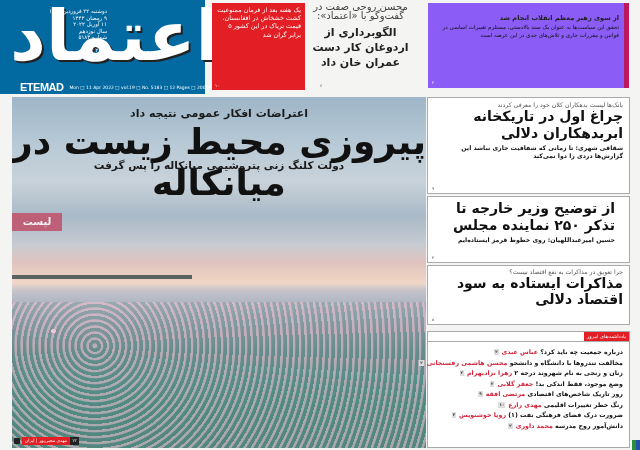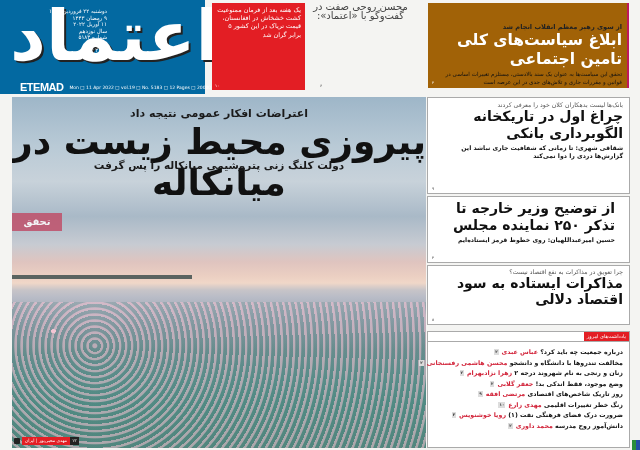--- a/index.html
+++ b/index.html
@@ -21,21 +21,21 @@
   #red-box .title { font-size:12px; font-weight:bold; line-height:14px; margin-top:2px; }
   #red-box .page { position:absolute; left:3px; bottom:2px; font-size:4px; }
 
   
   #interview { left:308px; top:3px; width:105px; height:87px; text-align:center; direction:rtl; color:#222; }
   #interview .kicker { font-size:10px; line-height:8.5px; color:#444; }
   #interview .title { font-size:11px; font-weight:bold; line-height:15px; margin-top:5px; }
   #interview .page { position:absolute; left:12px; bottom:2px; font-size:4px; }
 
   
-  #lead-box { left:428px; top:3px; width:201px; height:85px; background:#a16207; padding:20px 5px; text-align:right; direction:rtl; border-right:2px solid #be185d; }
+  #lead-box { left:428px; top:3px; width:201px; height:85px; background:#8b5cf6; padding:11px 5px; text-align:right; direction:rtl; border-right:5px solid #be185d; }
   #lead-box .kicker { font-size:6.6px; font-weight:bold; color:#222; }
   #lead-box .title { font-size:15.5px; font-weight:bold; color:#fff; line-height:19px; }
   #lead-box .body { font-size:5.6px; line-height:7.5px; color:#111; margin-top:2px; }
   #lead-box .page { position:absolute; left:4px; bottom:3px; font-size:4px; color:#fff; }
 
   
   #photo { left:12px; top:97px; width:414px; height:351px; overflow:hidden;
     background: linear-gradient(to bottom,
       #9eb6c8 0%, #b9cad6 14%, #c8d2da 24%, #a9b9c7 34%, #c7cbd2 42%, #dfc4bf 47%, #ebcfc2 51%, #f0d7c8 53%, #c7c4c8 55%,
       #b9bcc7 57%, #9fa8b5 62%, #8e9aa6 66%, #6d8b8f 72%, #5b8c8a 80%, #4f8780 88%, #5f7e78 100%); }
@@ -95,47 +95,47 @@
   </div>
 </div>
 
 <div id="red-box" class="abs">
   <div class="kicker">یک هفته بعد از فرمان ممنوعیت کشت خشخاش در افغانستان، قیمت تریاک در این کشور ۵ برابر گران شد</div>
   <div class="page">۱۰</div>
 </div>
 
 <div id="interview" class="abs">
   <div class="kicker">محسن روحی صفت در گفت‌وگو با «اعتماد»:</div>
+  <div class="title">الگوبرداری از اردوغان کار دست عمران خان داد</div>
   <div class="page">۶</div>
 </div>
 
 <div id="lead-box" class="abs">
   <div class="kicker">از سوی رهبر معظم انقلاب انجام شد</div>
-  <div class="title">ابلاغ سیاست‌های کلی تامین اجتماعی</div>
   <div class="body">تحقق این سیاست‌ها به عنوان یک سند بالادستی، مستلزم تغییرات اساسی در قوانین و مقررات جاری و تلاش‌های جدی در این عرصه است</div>
   <div class="page">۲</div>
 </div>
 
 <div id="photo" class="abs">
   <div id="horizon" class="abs"></div>
   <div id="flamingos" class="abs"></div>
   <div class="abs kicker">اعتراضات افکار عمومی نتیجه داد</div>
   <div class="abs headline">پیروزی محیط زیست در میانکاله</div>
   <div class="abs subhead">دولت کلنگ زنی پتروشیمی میانکاله را پس گرفت</div>
-  <div id="section-tag" class="abs">تحقق</div>
+  <div id="section-tag" class="abs">لیست</div>
   <div id="photo-credit" class="abs">
     <span class="cam"></span>
     <span class="name">مهدی محبی‌پور | ایران</span>
     <span class="num">۱۲</span>
   </div>
 </div>
 
 <div id="story-banks" class="abs rbox">
   <div class="kicker">بانک‌ها لیست بدهکاران کلان خود را معرفی کردند</div>
-  <div class="title">چراغ اول در تاریکخانه الگوبرداری بانکی</div>
+  <div class="title">چراغ اول در تاریکخانه ابربدهکاران دلالی</div>
   <div class="body">شقاقی شهری: تا زمانی که شفافیت جاری نباشد این گزارش‌ها دردی را دوا نمی‌کند</div>
   <div class="page">۹</div>
 </div>
 
 <div id="story-fm" class="abs rbox">
   <div class="title">از توضیح وزیر خارجه تا تذکر ۲۵۰ نماینده مجلس</div>
   <div class="body">حسین امیرعبداللهیان: روی خطوط قرمز ایستاده‌ایم</div>
   <div class="page">۲</div>
 </div>
 

